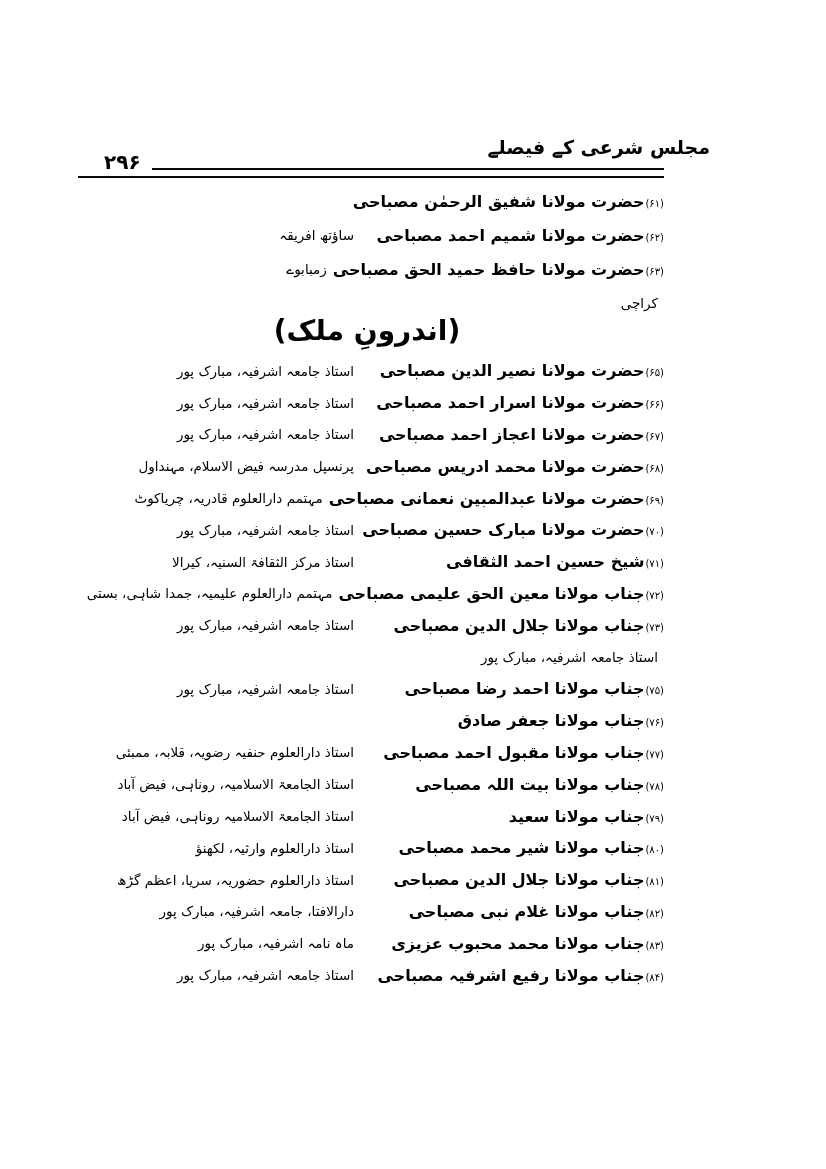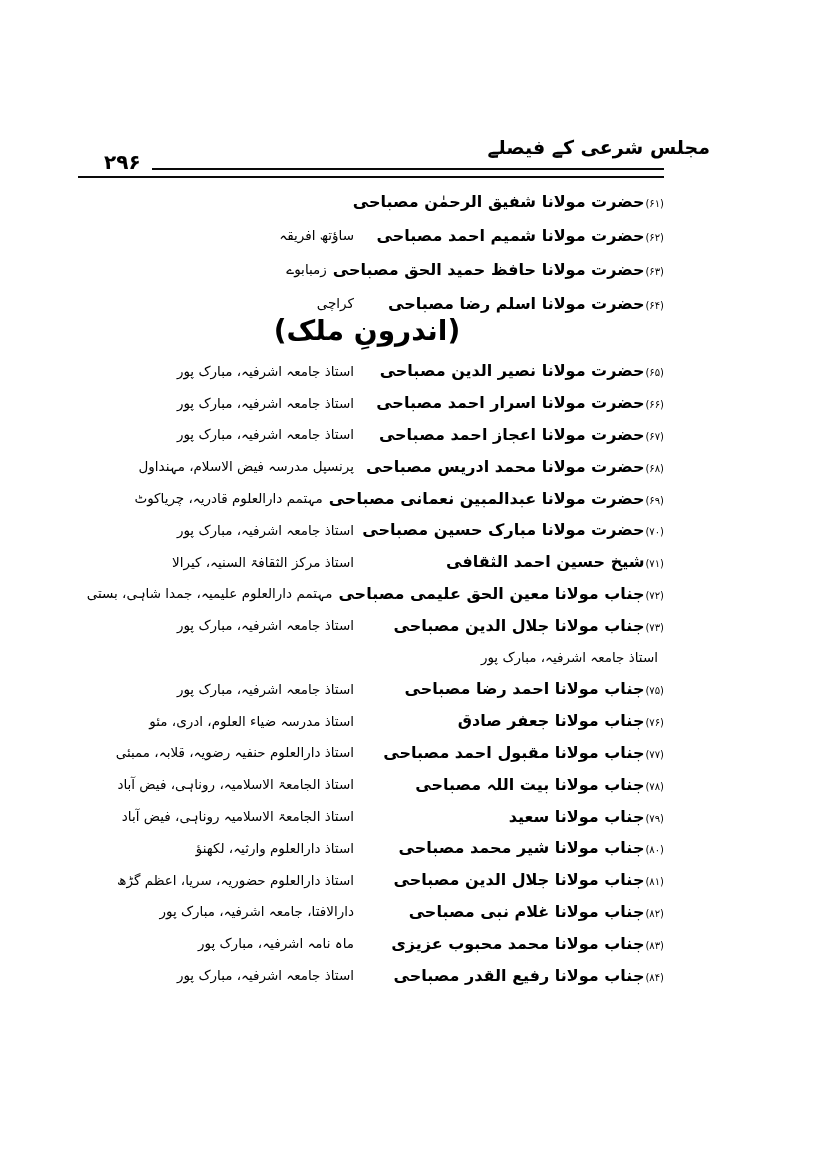--- a/index.html
+++ b/index.html
@@ -103,23 +103,20 @@
       </div>
 
       <div class="row">
         <span class="name-cell">
           <span class="entry-num">(۶۳)</span><span class="entry-name">حضرت مولانا حافظ حمید الحق مصباحی</span>
         </span>
         <span class="loc-cell">زمبابوے</span>
       </div>
 
       <div class="row">
-        <span class="name-cell">
-          <span class="entry-num">(۶۴)</span><span class="entry-name">حضرت مولانا اسلم رضا مصباحی</span>
-        </span>
         <span class="loc-cell">کراچی</span>
       </div>
     </div>
 
   <div class="section-heading">(اندرونِ ملک)</div>
 
   <div class="list list-domestic">
 
       <div class="row">
         <span class="name-cell">
@@ -192,21 +189,20 @@
         <span class="name-cell">
           <span class="entry-num">(۷۵)</span><span class="entry-name">جناب مولانا احمد رضا مصباحی</span>
         </span>
         <span class="loc-cell">استاذ جامعہ اشرفیہ، مبارک پور</span>
       </div>
 
       <div class="row">
         <span class="name-cell">
           <span class="entry-num">(۷۶)</span><span class="entry-name">جناب مولانا جعفر صادق</span>
         </span>
-        <span class="loc-cell">استاذ مدرسہ ضیاء العلوم، ادری، مئو</span>
       </div>
 
       <div class="row">
         <span class="name-cell">
           <span class="entry-num">(۷۷)</span><span class="entry-name">جناب مولانا مقبول احمد مصباحی</span>
         </span>
         <span class="loc-cell">استاذ دارالعلوم حنفیہ رضویہ، قلابہ، ممبئی</span>
       </div>
 
       <div class="row">
@@ -246,19 +242,19 @@
 
       <div class="row">
         <span class="name-cell">
           <span class="entry-num">(۸۳)</span><span class="entry-name">جناب مولانا محمد محبوب عزیزی</span>
         </span>
         <span class="loc-cell">ماہ نامہ اشرفیہ، مبارک پور</span>
       </div>
 
       <div class="row">
         <span class="name-cell">
-          <span class="entry-num">(۸۴)</span><span class="entry-name">جناب مولانا رفیع القدر مصباحی</span>
+          <span class="entry-num">(۸۴)</span><span class="entry-name">جناب مولانا رفیع اشرفیہ مصباحی</span>
         </span>
         <span class="loc-cell">استاذ جامعہ اشرفیہ، مبارک پور</span>
       </div>
     </div>
 
 </div>
 
 </body></html>

